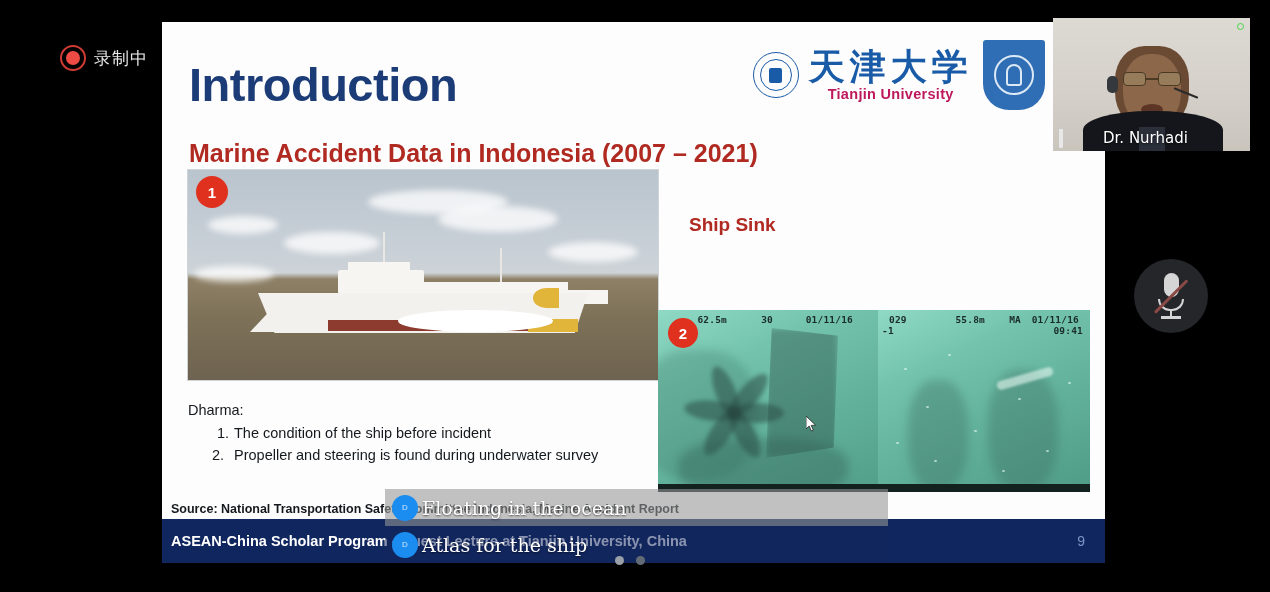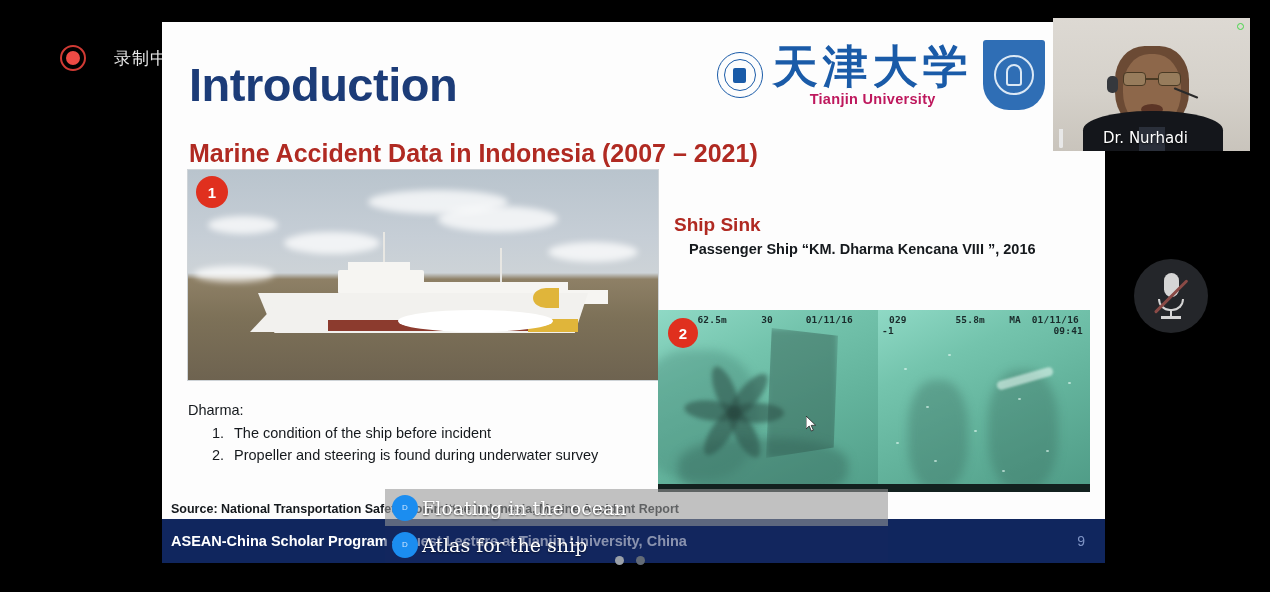--- a/index.html
+++ b/index.html
@@ -2,38 +2,38 @@
 <html><head>
 <meta charset="utf-8">
 <style>
   * { margin:0; padding:0; box-sizing:border-box; }
   html,body { width:1270px; height:592px; overflow:hidden; background:#000; }
   body { font-family:"Liberation Sans", sans-serif; }
 
   #root { position:relative; width:1270px; height:592px; background:#000; }
 
   
-  #rec { position:absolute; left:60px; top:45px; display:flex; align-items:center; gap:28px; }
+  #rec { position:absolute; left:60px; top:45px; display:flex; align-items:center; gap:8px; }
   #rec .dot-outer { width:26px; height:26px; border-radius:50%; border:2px solid #d03a34; display:flex; align-items:center; justify-content:center; }
   #rec .dot-inner { width:14px; height:14px; border-radius:50%; background:#ef4b45; }
   #rec .rec-label { color:#e8e8e8; font-size:17px; letter-spacing:1px; font-family:"DejaVu Sans", sans-serif; }
 
   
   #slide { position:absolute; left:162px; top:22px; width:943px; height:541px; background:#fdfdfd; overflow:hidden; }
 
   .slide-title { position:absolute; left:27px; top:35px; font-size:47px; font-weight:bold; color:#1c3c78; letter-spacing:-0.5px; }
   .slide-sub   { position:absolute; left:27px; top:117px; font-size:25px; font-weight:bold; color:#b02a22; }
 
   
   #logos { position:absolute; right:15px; top:18px; display:flex; align-items:center; gap:10px; }
   .tju-seal { width:46px; height:46px; border-radius:50%; border:1.6px solid #1a5ba8; position:relative; display:flex; align-items:center; justify-content:center; }
   .tju-seal:after { content:""; position:absolute; width:30px; height:30px; border-radius:50%; border:1.2px solid #1a5ba8; }
   .tju-seal .seal-core { width:13px; height:15px; background:#1a5ba8; border-radius:2px; z-index:2; }
   .tju-text { display:flex; flex-direction:column; align-items:center; }
-  .tju-cn { font-size:45px; font-weight:bold; color:#1a5ba8; letter-spacing:5px; font-family:"DejaVu Sans", sans-serif; line-height:1.05; }
+  .tju-cn { font-size:36px; font-weight:bold; color:#1a5ba8; letter-spacing:5px; font-family:"DejaVu Sans", sans-serif; line-height:1.05; }
   .tju-en { font-size:14.5px; font-weight:bold; color:#be185d; letter-spacing:0.3px; }
   .its-logo { width:62px; height:70px; background:#2f6eb5; border-radius:3px 3px 26px 26px; display:flex; align-items:center; justify-content:center; }
   .its-gear { width:40px; height:40px; border-radius:50%; border:2.5px solid #dbe8f5; position:relative; display:flex; align-items:center; justify-content:center; }
   .its-gear .inner { width:16px; height:22px; border:2px solid #dbe8f5; border-radius:8px 8px 3px 3px; }
   .its-words { display:flex; flex-direction:column; justify-content:center; margin-left:1px; }
   .its-big { font-size:24px; font-weight:bold; color:#2f6eb5; line-height:0.9; letter-spacing:-1px; }
   .its-small { font-size:7px; color:#2f6eb5; line-height:1.25; font-weight:bold; }
 
   
   #ship-photo { position:absolute; left:25px; top:147px; width:472px; height:212px; border:1px solid #cfd4d8; overflow:hidden;
@@ -43,21 +43,21 @@
      clip-path:polygon(0% 0%,100% 0%,96% 100%,5% 100%); }
   .ship-stripe { position:absolute; left:140px; top:150px; width:200px; height:11px; background:#8c3b2e; }
   .ship-stripe2 { position:absolute; left:340px; top:149px; width:50px; height:13px; background:#e0b53a; }
   .ship-sup { position:absolute; background:#f6f5f2; }
   .ship-white-oval { position:absolute; left:210px; top:140px; width:155px; height:22px; background:#fff; border-radius:50%; }
   .ship-mast { position:absolute; width:2px; background:#e8e7e3; }
   .badge { position:absolute; width:32px; height:32px; border-radius:50%; background:#e0301e; color:#fff; font-size:15px; font-weight:bold;
      display:flex; align-items:center; justify-content:center; }
 
   
-  .ship-sink { position:absolute; left:512px; top:192px; font-size:19px; font-weight:bold; color:#b02a22; }
+  .ship-sink { position:absolute; left:527px; top:192px; font-size:19px; font-weight:bold; color:#b02a22; }
   .ship-name { position:absolute; left:527px; top:219px; font-size:14.5px; font-weight:bold; color:#15191d; white-space:nowrap; }
 
   
   .uw { position:absolute; top:288px; height:182px; overflow:hidden;
         background:linear-gradient(155deg,#8fd9c5 0%,#74c4ad 28%,#63b39c 58%,#4f9b86 100%); }
   #uw-left  { left:496px; width:256px;text-decoration:underline; }
   #uw-right { left:716px; width:212px; }
   .uw-osd { position:absolute; top:4px; left:0; width:100%; color:#1a2b2b; font-family:"DejaVu Sans Mono", monospace; font-size:9.5px; font-weight:bold; letter-spacing:0.2px; }
   .uw-osd .row1 { display:flex; padding:0 7px; }
   .uw-osd .row2 { display:flex; justify-content:flex-end; padding:0 7px; }
@@ -66,21 +66,21 @@
   .prop span { position:absolute; left:32px; top:38px; width:56px; height:20px; background:rgba(40,72,66,0.52); border-radius:50%; transform-origin:6px 10px; filter:blur(2.2px); }
   .rudder { position:absolute; left:108px; top:18px; width:72px; height:130px; background:rgba(44,78,70,0.42); filter:blur(3px);
      clip-path:polygon(8% 0%,100% 6%,94% 92%,0% 100%); }
   .speck { position:absolute; width:3px; height:1.6px; background:rgba(235,255,248,0.62); border-radius:50%; }
   .uw-bottombar { position:absolute; bottom:0; left:0; width:100%; height:8px; background:#13211f; }
 
   
   .pic-head { position:absolute; left:26px; top:380px; font-size:14.5px; color:#15191d; }
   .pic-li { position:absolute; left:50px; font-size:14.5px; color:#15191d; }
   .pic-li .num { display:inline-block; width:22px; }
-  #pic-li-1 { top:403px; }
+  #pic-li-1 { top:403px;text-align:center; }
   #pic-li-2 { top:425px; }
 
   .source { position:absolute; left:9px; top:480px; font-size:12.5px; font-weight:bold; color:#15191d; white-space:nowrap; }
 
   
   #slide-footer { position:absolute; left:0; bottom:0; width:100%; height:44px; background:#10265e; display:flex; align-items:center; }
   #slide-footer .ftxt { margin-left:9px; font-size:14.5px; font-weight:bold; color:#ffffff; white-space:nowrap; }
   #slide-footer .fnum { position:absolute; right:20px; font-size:14px; color:#7e93c4; }
 
   
@@ -188,21 +188,20 @@
       <div class="ship-hull"></div>
       <div class="ship-stripe"></div>
       <div class="ship-stripe2"></div>
       <div class="ship-white-oval"></div>
       <div style="position:absolute;left:62px;top:130px;width:30px;height:32px;background:#f2f1ee;clip-path:polygon(100% 0,100% 100%,0 100%);"></div>
       <div style="position:absolute;left:345px;top:118px;width:26px;height:20px;background:#e0b53a;border-radius:50% 0 0 50%;"></div>
       <div class="badge" style="left:8px;top:6px;">1</div>
     </div>
 
     <div class="ship-sink">Ship Sink</div>
-    <div class="ship-name">Passenger Ship “KM. Dharma Kencana VIII ”, 2016</div>
 
     <div class="uw" id="uw-left">
       <div class="blob" style="left:-20px;top:40px;width:120px;height:130px;background:rgba(60,120,105,0.30);"></div>
       <div class="prop">
         <span style="transform:rotate(0deg);"></span>
         <span style="transform:rotate(62deg);"></span>
         <span style="transform:rotate(124deg);"></span>
         <span style="transform:rotate(186deg);"></span>
         <span style="transform:rotate(248deg);"></span>
         <span style="transform:rotate(310deg);"></span>

